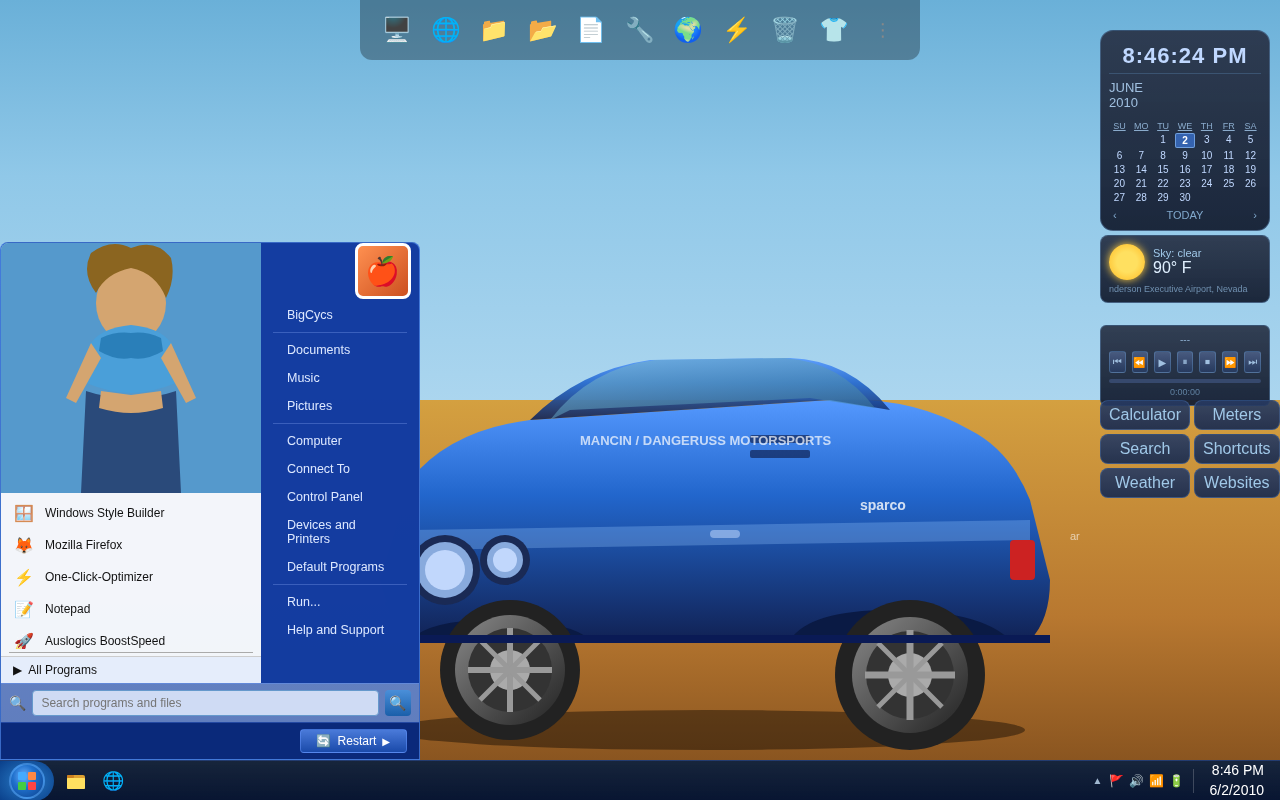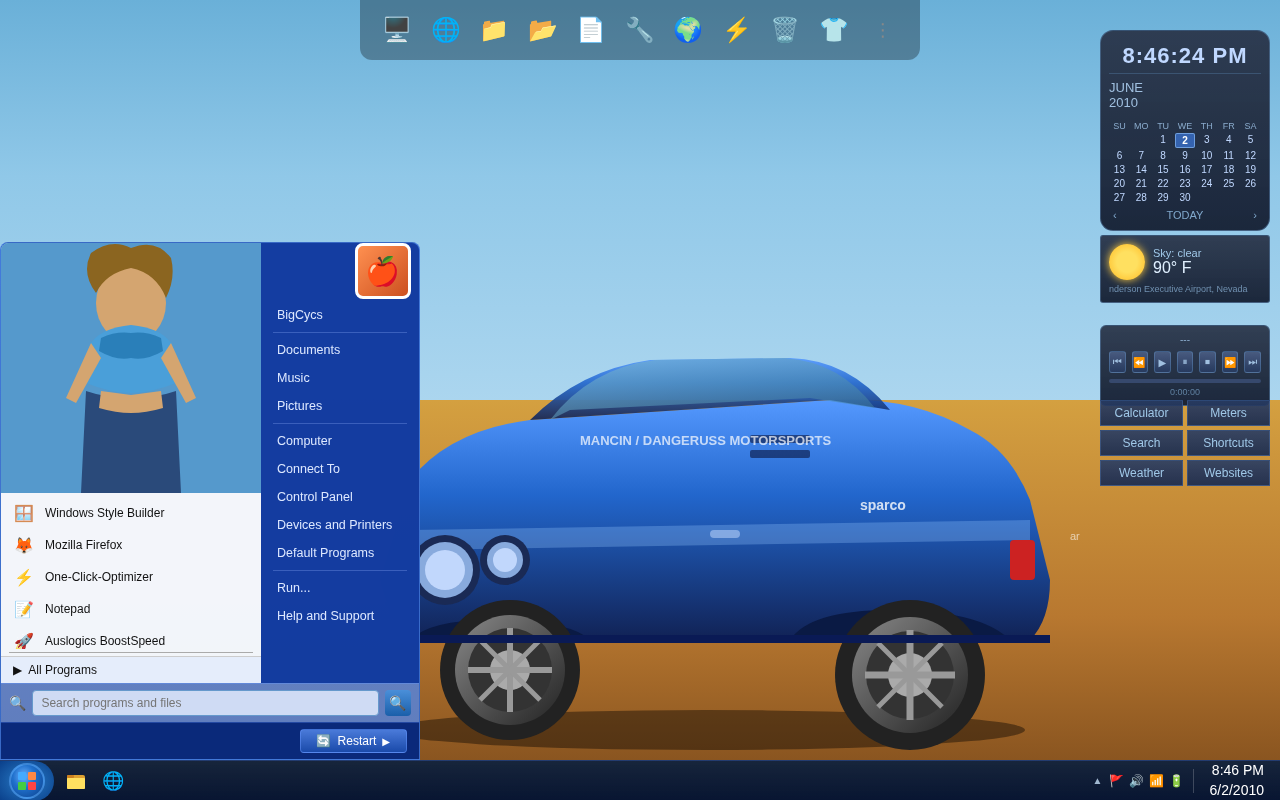--- a/index.html
+++ b/index.html
@@ -282,21 +282,21 @@
       border-radius: 0 8px 0 0;
       padding: 50px 0 0 0;
       display: flex;
       flex-direction: column;
     }
 
     .right-menu-item {
       display: flex;
       align-items: center;
       gap: 10px;
-      padding: 7px 16px;
+      padding: 7px 26px;
       cursor: pointer;
       font-size: 12.5px;
       color: #dde8ff;
     }
 
     .right-separator {
       height: 1px;
       background: rgba(150,180,255,0.3);
       margin: 3px 12px;
     }
@@ -369,20 +369,21 @@
       display: grid;
       grid-template-columns: repeat(7, 1fr);
       gap: 1px;
       text-align: center;
     }
 
     .cal-header {
       font-size: 9px;
       color: #8aabcc;
       padding: 1px 0;
+      text-decoration: underline;
     }
 
     .cal-day {
       font-size: 10px;
       color: #c0d8ff;
       padding: 1px 2px;
       cursor: pointer;
       border-radius: 2px;
     }
     .cal-day.today {
@@ -408,21 +409,21 @@
     }
 
     
     #weather-widget {
       position: absolute;
       top: 235px;
       right: 10px;
       width: 170px;
       background: linear-gradient(180deg, rgba(40,50,70,0.92), rgba(20,30,50,0.95));
       border: 1px solid rgba(100,150,200,0.4);
-      border-radius: 3px;
+      border-radius: 8px;
       padding: 8px;
       color: white;
       font-size: 11px;
       z-index: 50;
     }
 
     .weather-main {
       display: flex;
       align-items: center;
       gap: 8px;
@@ -506,24 +507,24 @@
       width: 170px;
       display: grid;
       grid-template-columns: 1fr 1fr;
       gap: 4px;
       z-index: 50;
     }
 
     .widget-btn {
       background: linear-gradient(180deg, rgba(40,60,100,0.9), rgba(20,40,80,0.9));
       border: 1px solid rgba(80,120,180,0.4);
-      border-radius: 0;
+      border-radius: 8px;
       padding: 5px 8px;
       color: #a0c8e8;
-      font-size: 12px;
+      font-size: 16px;
       text-align: center;
       cursor: pointer;
     }
 
     
     .tray-icon {
       width: 16px;
       height: 16px;
       display: flex;
       align-items: center;

